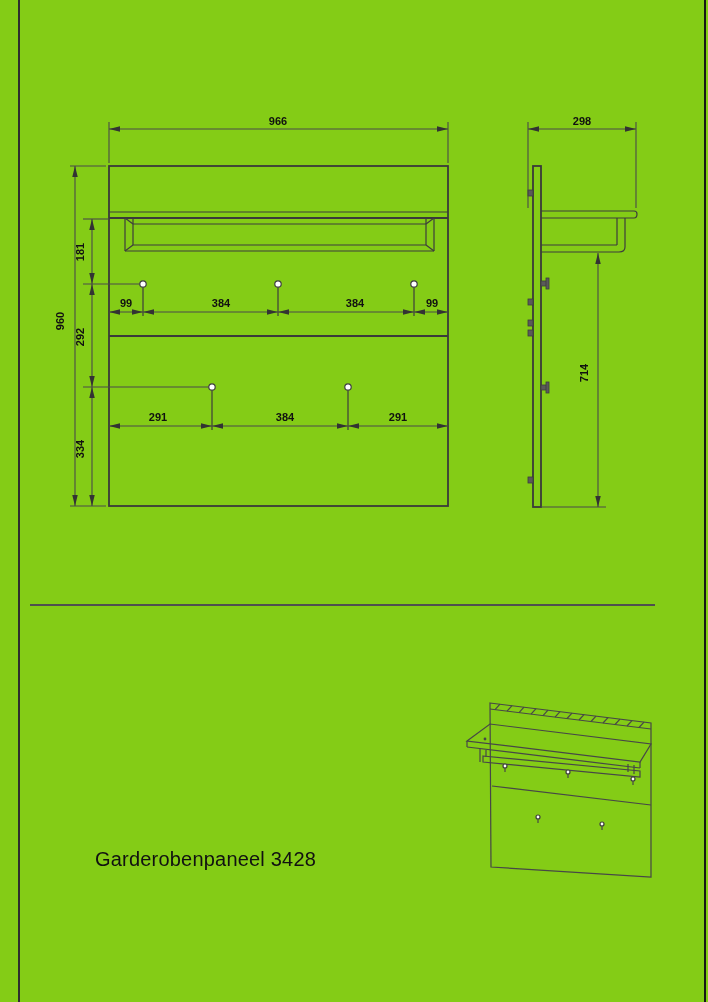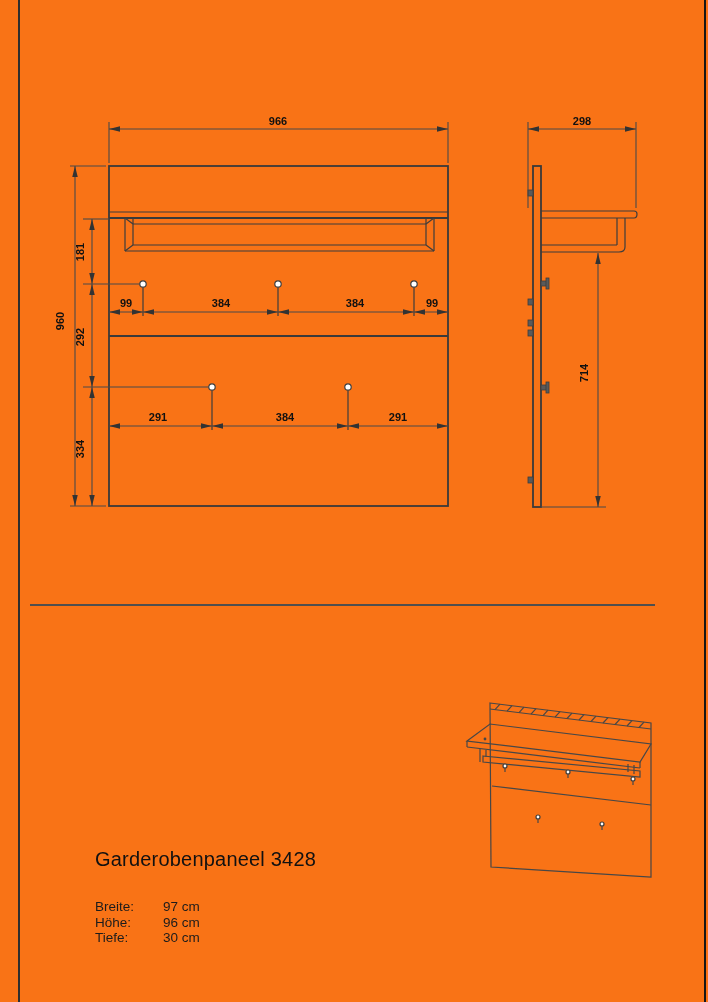--- a/index.html
+++ b/index.html
@@ -1,17 +1,17 @@
 <!DOCTYPE html>
 <html><head>
 <meta charset="utf-8">
 <style>
   html,body{margin:0;padding:0;background:#ffffff;}
   body{font-family:"Liberation Sans",sans-serif;}
-  #page{position:relative;width:708px;height:1002px;background:#f97316;overflow:hidden;}
+  #page{position:relative;width:708px;height:1002px;background:#84cc16;overflow:hidden;}
   .vborder{position:absolute;top:0;height:1002px;background:#2e2e2e;}
   #border-left{left:18px;width:2px;}
   #border-right{left:704px;width:2px;background:#161616;}
   #divider{position:absolute;left:30px;top:604px;width:625px;height:2px;background:#4f4f4f;}
   #title{position:absolute;left:95px;top:848px;font-size:20px;font-weight:normal;color:#111;letter-spacing:.2px;}
   #specs{position:absolute;left:95px;top:899px;font-size:13.5px;color:#1c1c1c;}
   .spec-row{display:flex;line-height:15.6px;}
   .spec-label{width:68px;}
   svg text{font-family:"Liberation Sans",sans-serif;font-size:11px;font-weight:600;fill:#111;}
   .outline{stroke:#3a3a3a;stroke-width:1.8;fill:none;}
@@ -186,28 +186,14 @@
         <line x1="633" y1="781" x2="633" y2="785" class="p3d" stroke-width="0.9"></line>
         <line x1="538" y1="819" x2="538" y2="823" class="p3d" stroke-width="0.9"></line>
         <line x1="602" y1="826" x2="602" y2="830" class="p3d" stroke-width="0.9"></line>
       </g>
     </g>
   </svg>
 
   
   <div id="title">Garderobenpaneel 3428</div>
 
-  <div id="specs">
-    <div class="spec-row">
-      <span class="spec-label">Breite:</span>
-      <span class="spec-value">97 cm</span>
-    </div>
-    <div class="spec-row">
-      <span class="spec-label">Höhe:</span>
-      <span class="spec-value">96 cm</span>
-    </div>
-    <div class="spec-row">
-      <span class="spec-label">Tiefe:</span>
-      <span class="spec-value">30 cm</span>
-    </div>
-  </div>
 
 </div>
 
 </body></html>

